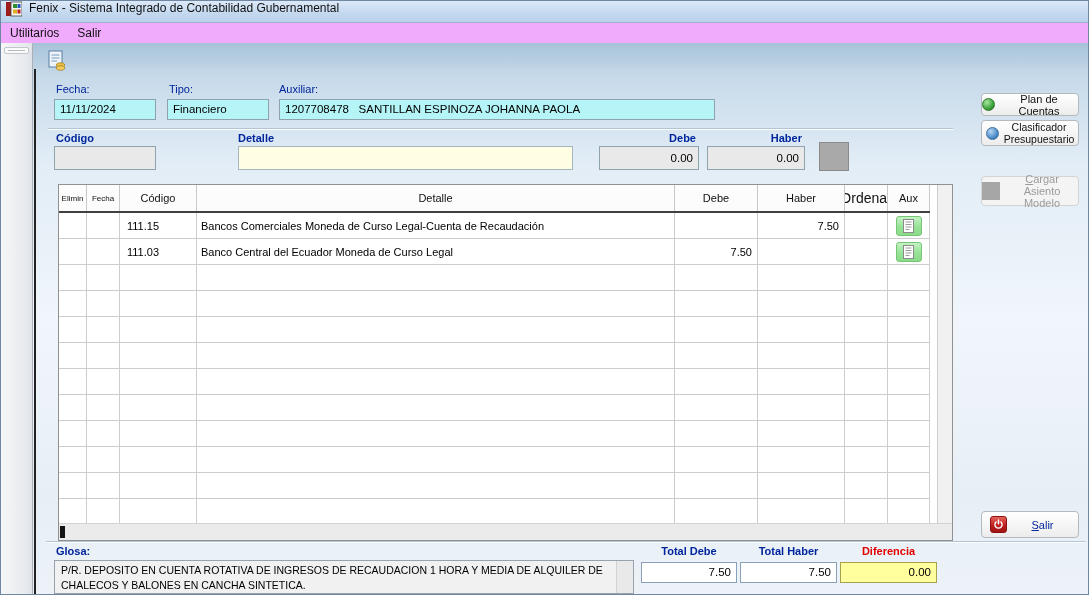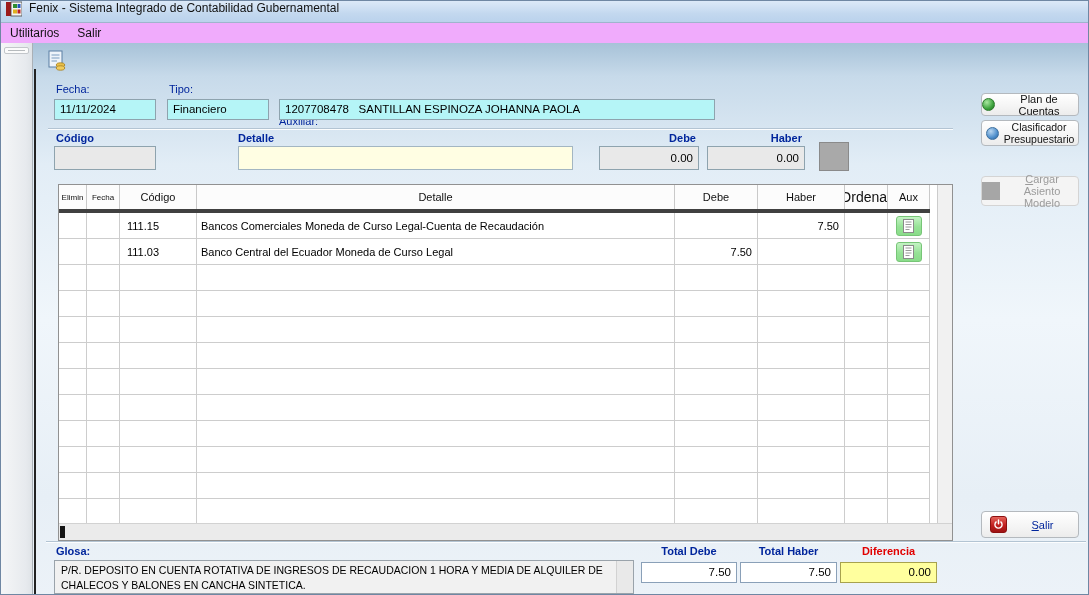--- a/index.html
+++ b/index.html
@@ -48,21 +48,21 @@
   .yellowf { background:#ffff9e; border:1px solid #a7a24e; }
 
   .sep { position:absolute; height:2px; border-top:1px solid #b3c4d3; border-bottom:1px solid #fcfdfe; }
 
   .graysquare { position:absolute; left:818px; top:141px; width:30px; height:29px; background:#a9a9a9; border:1px solid #8a8a8a; }
 
   
   .grid { position:absolute; left:57px; top:183px; width:895px; height:357px; background:#fff; border:1px solid #919191; overflow:hidden; }
   .grid-inner { position:absolute; left:0; top:0; width:893px; height:338px; overflow:hidden; display:flex; }
   .gridcols { width:871px; }
-  .thead { display:flex; height:28px; background:#fcfcfc; border-bottom:4px solid #404040; }
+  .thead { display:flex; height:28px; background:#fcfcfc; border-bottom:2px solid #404040; }
   .th { display:flex; align-items:center; justify-content:center; border-right:1px solid #c9c9c9; font-size:11px; color:#111; overflow:hidden; }
   .th.small { font-size:8px; }
   .trow { display:flex; height:26px; border-bottom:1px solid #cdcdcd; background:#fff; }
   .cell { border-right:1px solid #cdcdcd; height:100%; display:flex; align-items:center; overflow:hidden; font-size:11px; }
   .c-elimin{width:28px;} .c-modif{width:33px;} .c-codigo{width:77px; padding-left:7px;}
   .c-detalle{width:478px; padding-left:4px;} .c-debe{width:83px; justify-content:flex-end; padding-right:5px;}
   .c-haber{width:87px; justify-content:flex-end; padding-right:5px;} .c-ordenar{width:43px;}
   .c-aux{width:42px; justify-content:center;}
   .filler { width:7px; background:#fff; }
   .vscroll { width:15px; background:#f1f1f1; border-left:1px solid #cccccc; }
@@ -124,21 +124,21 @@
     <rect x="3" y="1" width="13" height="16" fill="#eef4fa" stroke="#5b7ea3" stroke-width="1"></rect>
     <line x1="5.5" y1="5" x2="13.5" y2="5" stroke="#7a9cc0" stroke-width="1"></line>
     <line x1="5.5" y1="8" x2="13.5" y2="8" stroke="#7a9cc0" stroke-width="1"></line>
     <line x1="5.5" y1="11" x2="11" y2="11" stroke="#7a9cc0" stroke-width="1"></line>
     <ellipse cx="14.5" cy="15" rx="4.2" ry="2.2" fill="#e8c04a" stroke="#a67c1b" stroke-width="0.8"></ellipse>
     <ellipse cx="14.5" cy="18" rx="4.2" ry="2.2" fill="#f0cc5e" stroke="#a67c1b" stroke-width="0.8"></ellipse>
   </svg>
 
   <div class="lbl" style="left:55px; top:82px;">Fecha:</div>
   <div class="lbl" style="left:168px; top:82px;">Tipo:</div>
-  <div class="lbl" style="left:278px; top:82px;margin-top:32px;">Auxiliar:</div>
+  <div class="lbl" style="left:278px; top:82px;">Auxiliar:</div>
 
   <div class="field cyan" style="left:53px; top:98px; width:102px; height:21px;">11/11/2024</div>
   <div class="field cyan" style="left:166px; top:98px; width:102px; height:21px;">Financiero</div>
   <div class="field cyan" style="left:278px; top:98px; width:436px; height:21px;">1207708478   SANTILLAN ESPINOZA JOHANNA PAOLA</div>
 
   <div class="sep" style="left:47px; top:127px; width:905px;"></div>
 
   <div class="lbl b" style="left:55px; top:131px;">Código</div>
   <div class="lbl b" style="left:237px; top:131px;">Detalle</div>
   <div class="lbl b ralign" style="left:598px; top:131px; width:97px;">Debe</div>

